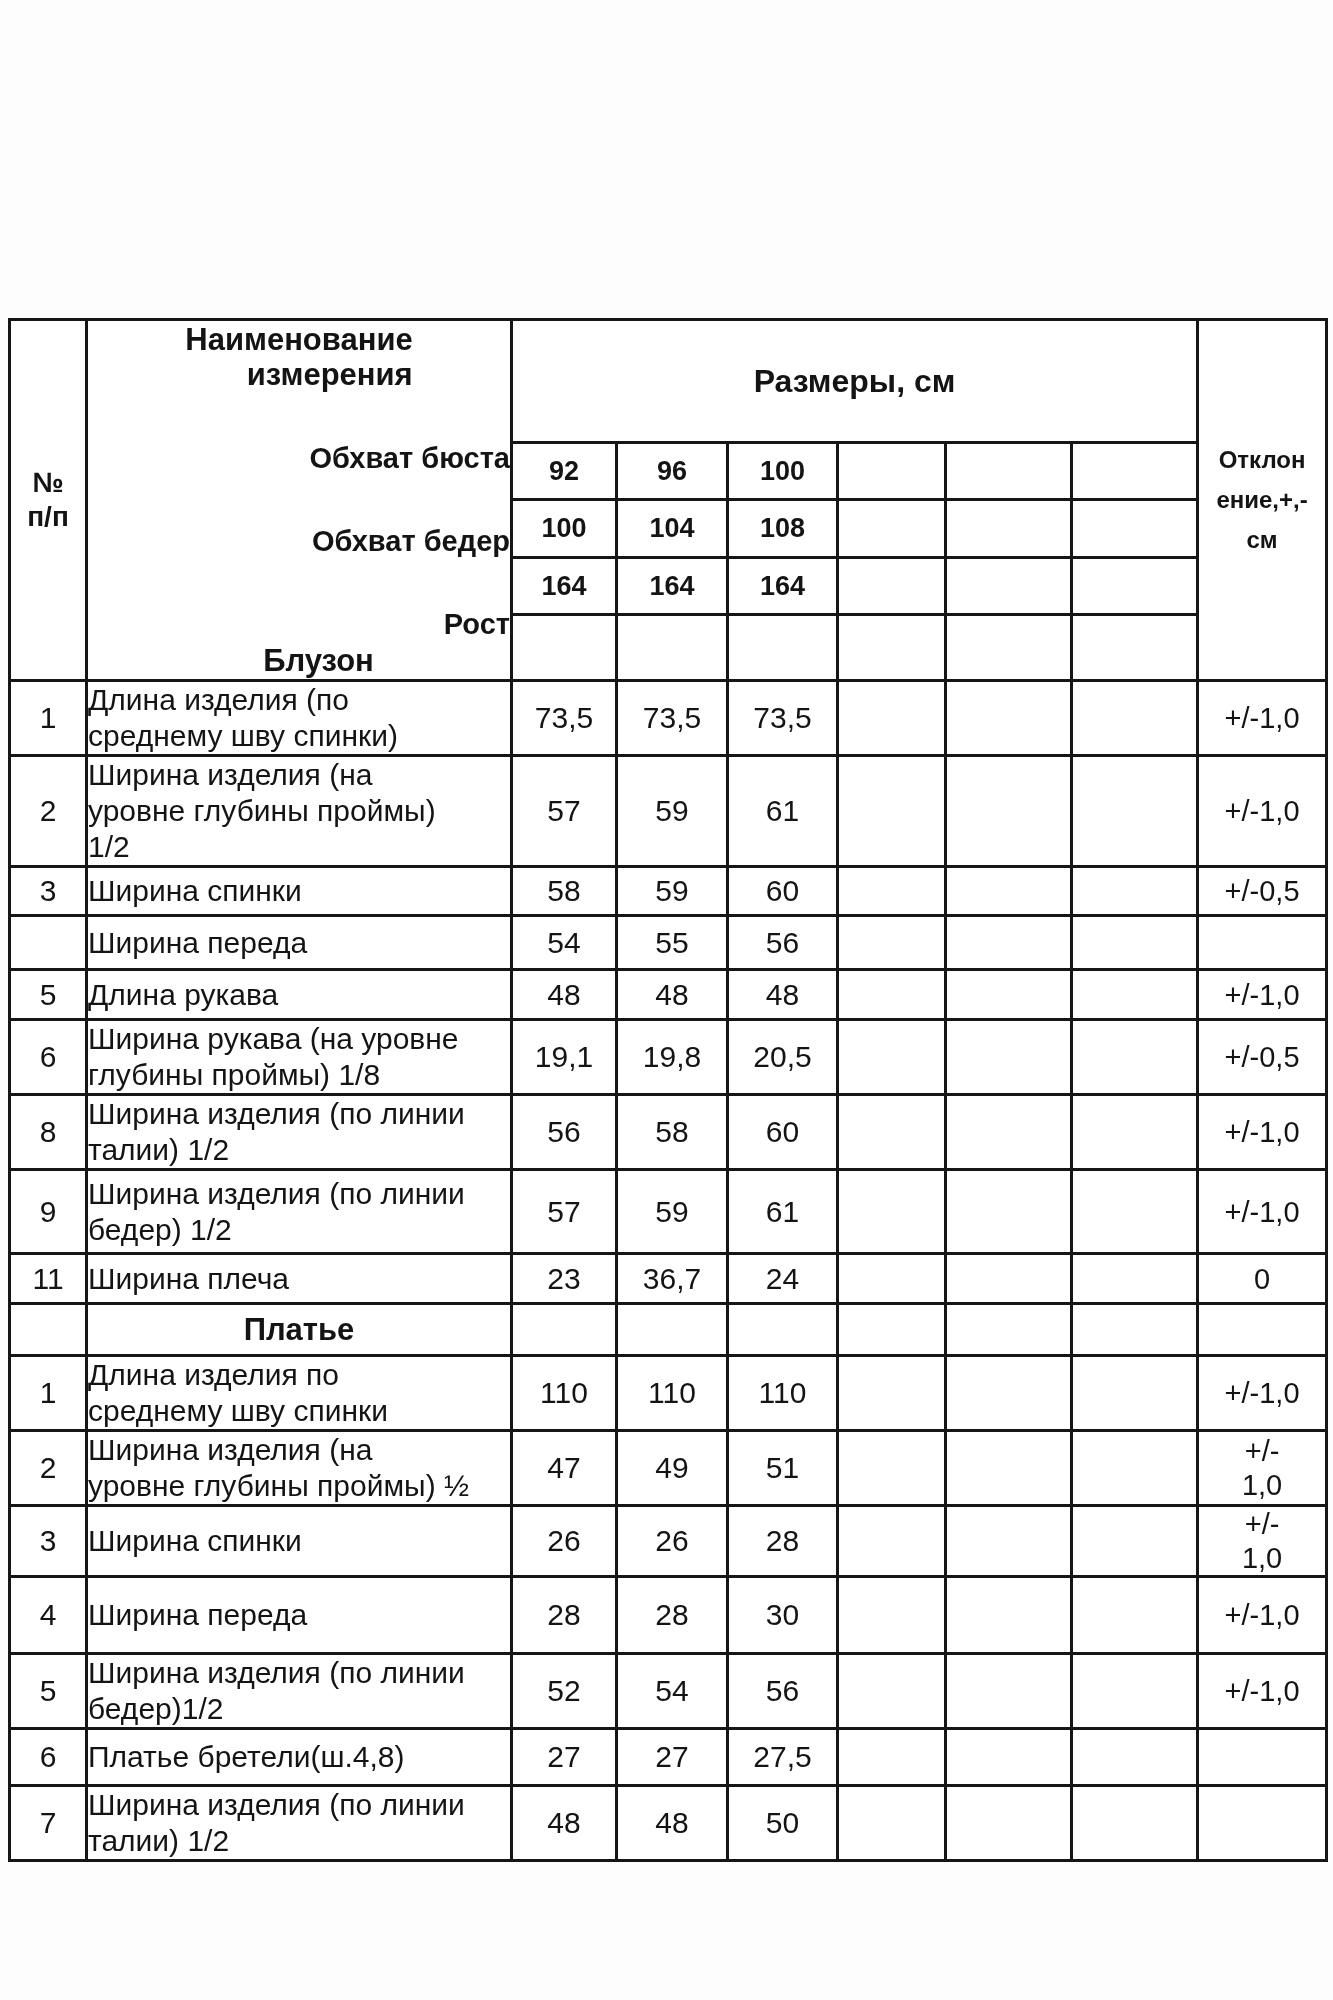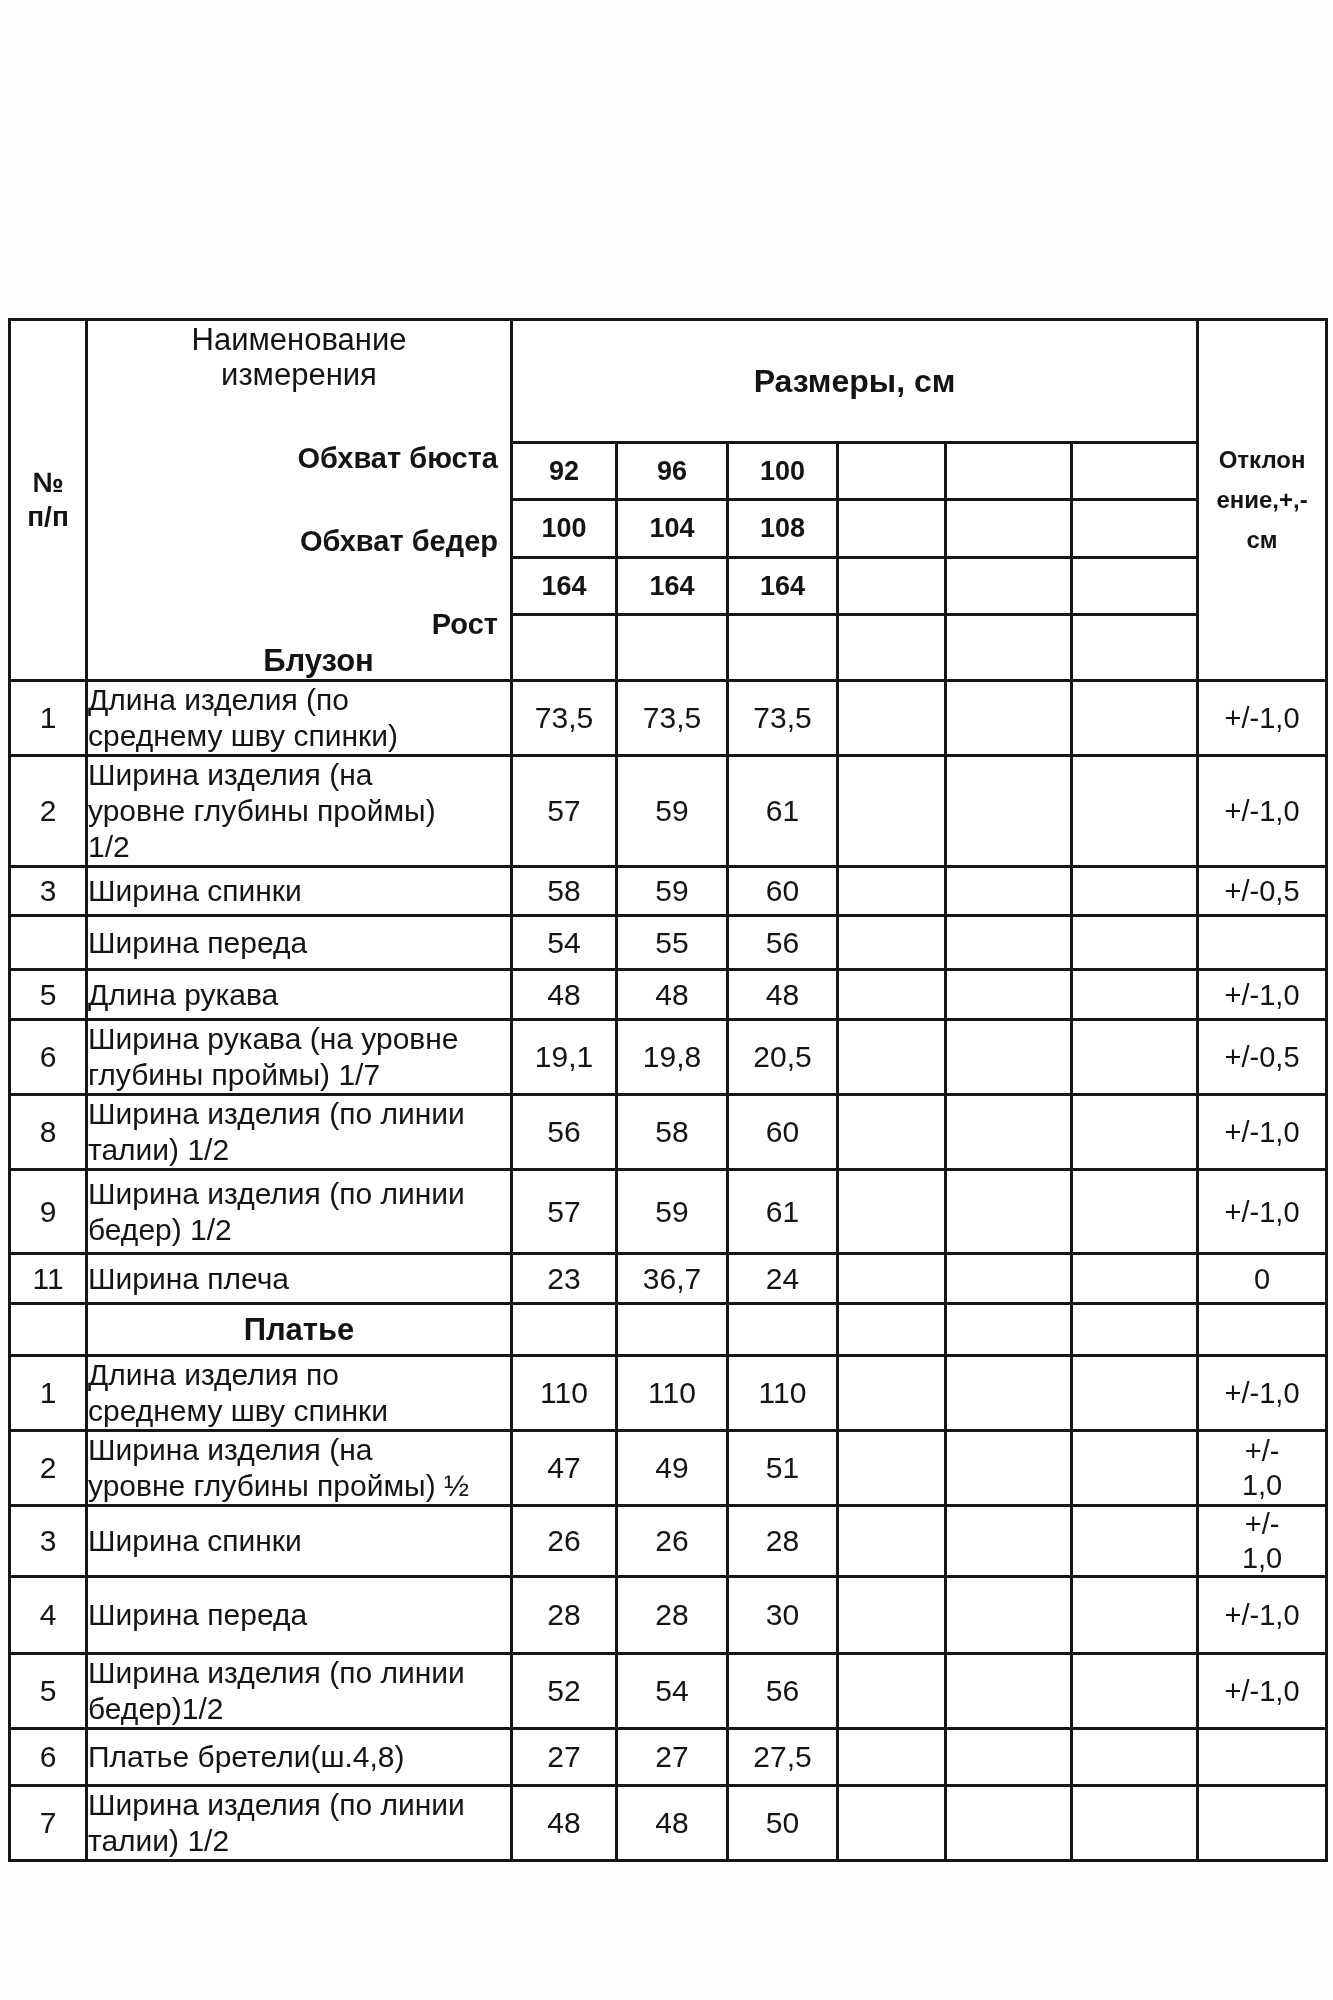--- a/index.html
+++ b/index.html
@@ -63,31 +63,30 @@
     font-size: 28px;
     line-height: 34px;
     white-space: pre-line;
   }
   .name-cell { vertical-align: top; }
   .nm-top {
     height: 72px;
     display: flex;
     align-items: center;
     justify-content: center;
-    text-align: center;
-    font-weight: normal;
+    text-align: right;
+    font-weight: bold;
     font-size: 31px;
     line-height: 35px;
     white-space: pre-line;
   }
   .nm-param {
     height: 35px;
     line-height: 35px;
     text-align: right;
-    padding-right: 12px;
     font-weight: bold;
     font-size: 29px;
     margin-top: 48px;
   }
   .nm-section {
     height: 37px;
     display: flex;
     align-items: center;
     justify-content: center;
     font-weight: bold;
@@ -233,21 +232,21 @@
       <td class="c-val">48</td>
       <td class="c-val">48</td>
       <td class="c-val"></td>
       <td class="c-val"></td>
       <td class="c-val"></td>
       <td class="c-dev">+/-1,0</td>
     </tr>
     <tr style="height:63px">
       <td class="c-no">6</td>
       <td class="c-label">Ширина рукава (на уровне
-глубины проймы) 1/7</td>
+глубины проймы) 1/8</td>
       <td class="c-val">19,1</td>
       <td class="c-val">19,8</td>
       <td class="c-val">20,5</td>
       <td class="c-val"></td>
       <td class="c-val"></td>
       <td class="c-val"></td>
       <td class="c-dev">+/-0,5</td>
     </tr>
     <tr style="height:70px">
       <td class="c-no">8</td>

